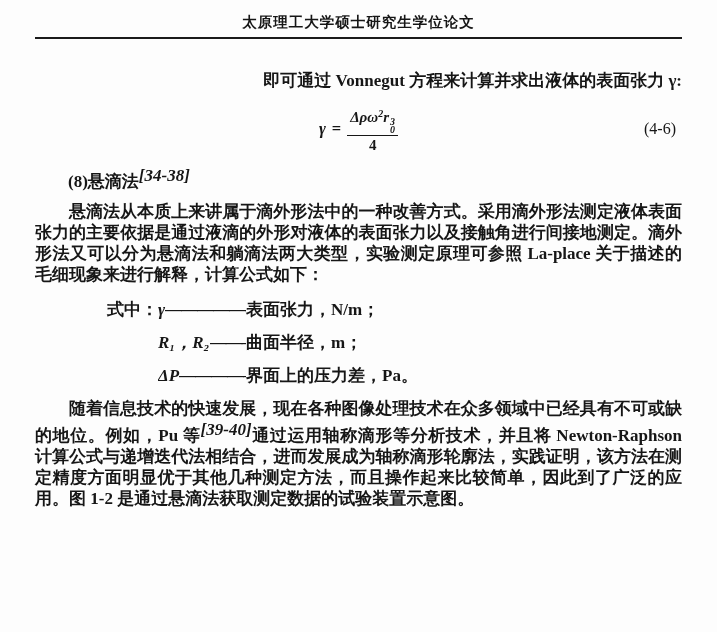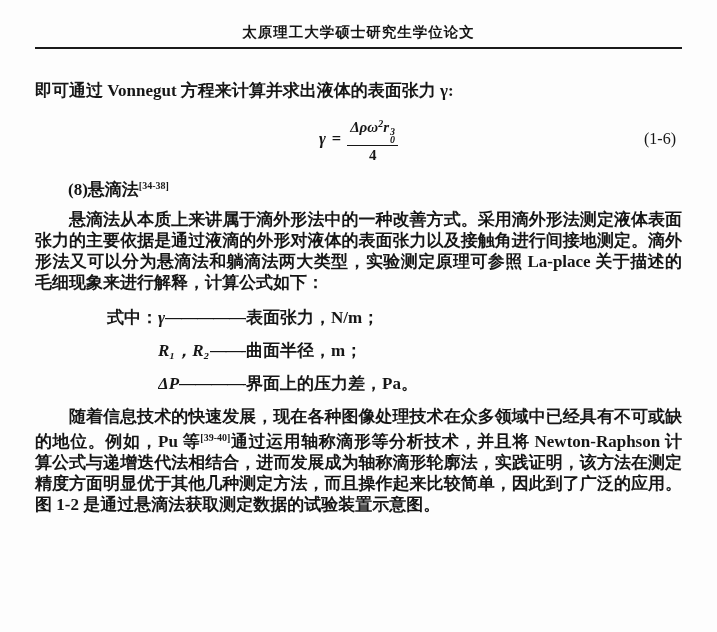--- a/index.html
+++ b/index.html
@@ -6,60 +6,62 @@
   body {
     width: 717px; height: 632px;
     background: #fdfdfd;
     overflow: hidden;
     font-family: "Liberation Serif", "DejaVu Serif", serif;
     color: #161616;
   }
   .page { padding: 0 35px; }
 
   
-  .hdr { padding-top: 22px; }
+  .hdr { padding-top: 12px; }
   .hdr-title {
     text-align: center;
     font-size: 14.5px;
     font-weight: 600;
     letter-spacing: 1px;
     line-height: 20px;
   }
   .hdr-rule {
     margin-top: 5px;
     border-bottom: 2.5px solid #1b1b1b;
   }
 
   
   .intro {
     margin: 30px 0 0;
     font-size: 17px;
     font-weight: 600;
     line-height: 24px;
+    text-align: right;
   }
   .para {
     margin: 6px 0 0;
     font-size: 17px;
     font-weight: 600;
     line-height: 21px;
     text-indent: 2em;
     text-align: justify;
   }
   .heading {
     margin: 8px 0 0;
     font-size: 17px;
     font-weight: 600;
     line-height: 26px;
     text-indent: 33px;
   }
   sup.refs {
-    font-size: 10px;
+    font-size: 17px;
     font-weight: 700;
     vertical-align: 6px;
     letter-spacing: 0;
+    font-style: italic;
   }
 
   
   .eq-row {
     position: relative;
     text-align: center;
     font-size: 16.5px;
     font-weight: 700;
   }
   .eq-row .eq-number {
@@ -141,21 +143,21 @@
       <span class="it">γ</span>
       <span class="eq-sign">=</span>
       <span class="frac">
         <span class="frac-num"><span class="it">Δρω</span><sup>2</sup><span class="it">r</span><span class="stack">
               <span>3</span>
               <span>0</span>
             </span></span>
         <span class="frac-den">4</span>
       </span>
     </span>
-    <span class="eq-number">(1-6)</span>
+    <span class="eq-number">(4-6)</span>
   </div>
 
   <p class="heading"><span>(8)悬滴法</span><sup class="refs">[34-38]</sup></p>
 
   <p class="para">悬滴法从本质上来讲属于滴外形法中的一种改善方式。采用滴外形法测定液体表面张力的主要依据是通过液滴的外形对液体的表面张力以及接触角进行间接地测定。滴外形法又可以分为悬滴法和躺滴法两大类型，实验测定原理可参照 La-place 关于描述的毛细现象来进行解释，计算公式如下：</p>
 
 
   <div class="defs">
     <div class="def-line first">
       <span class="def-prefix">式中：</span>

